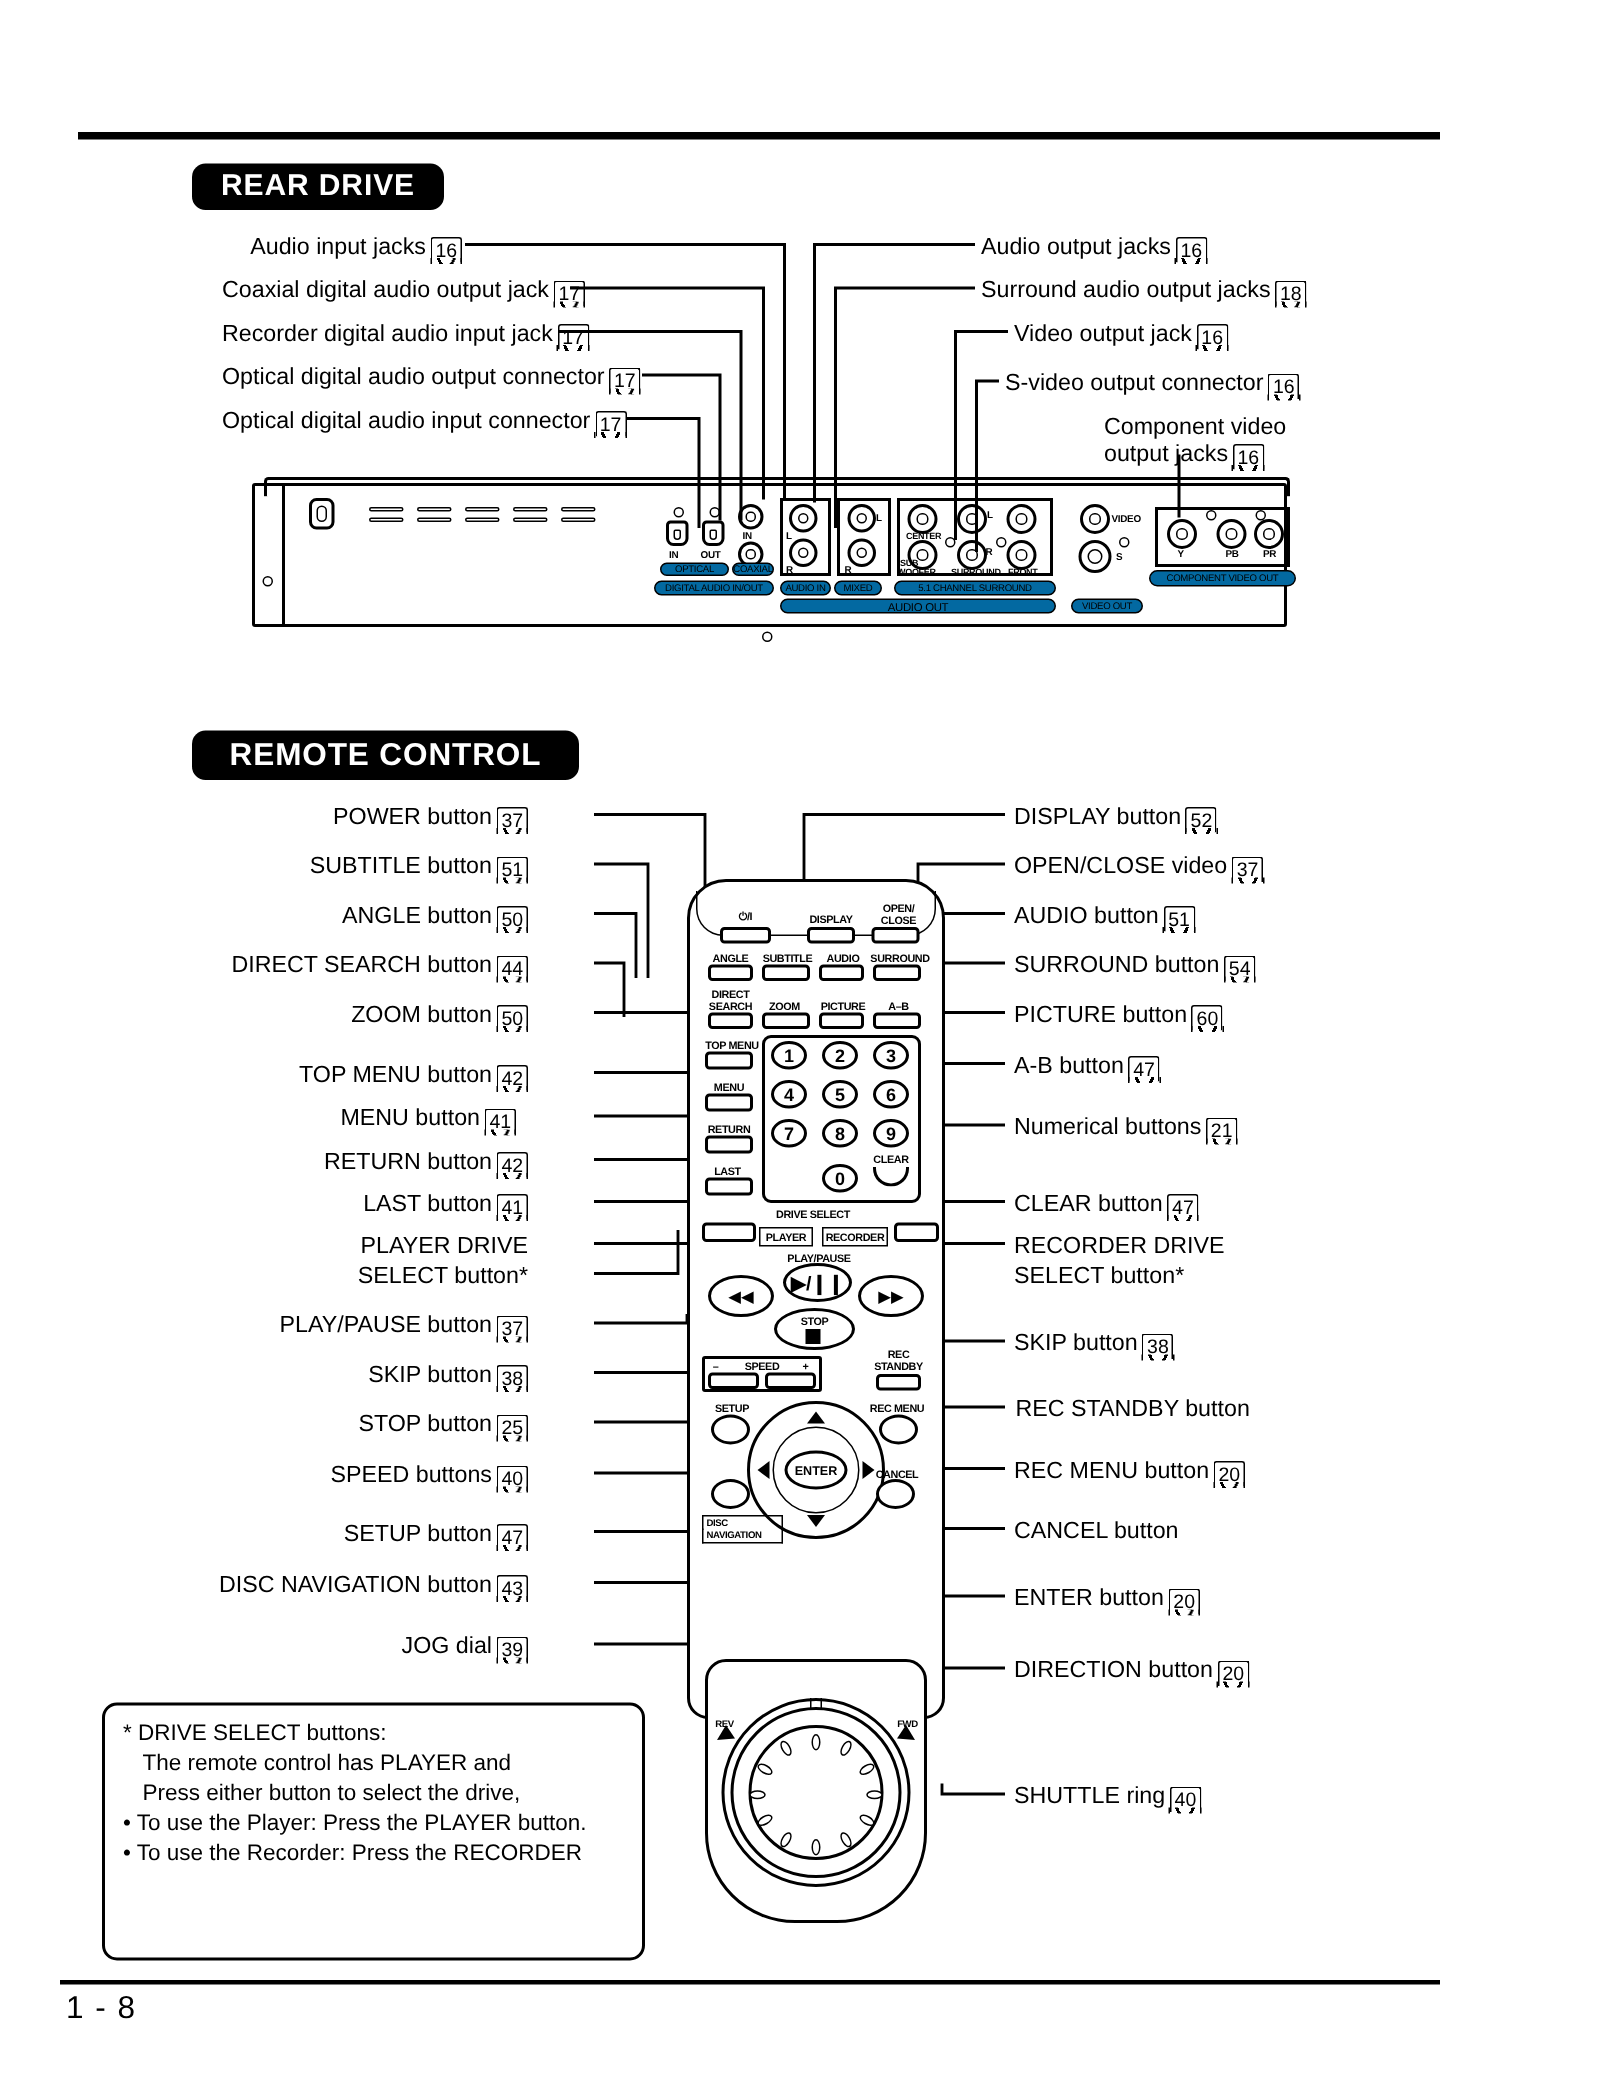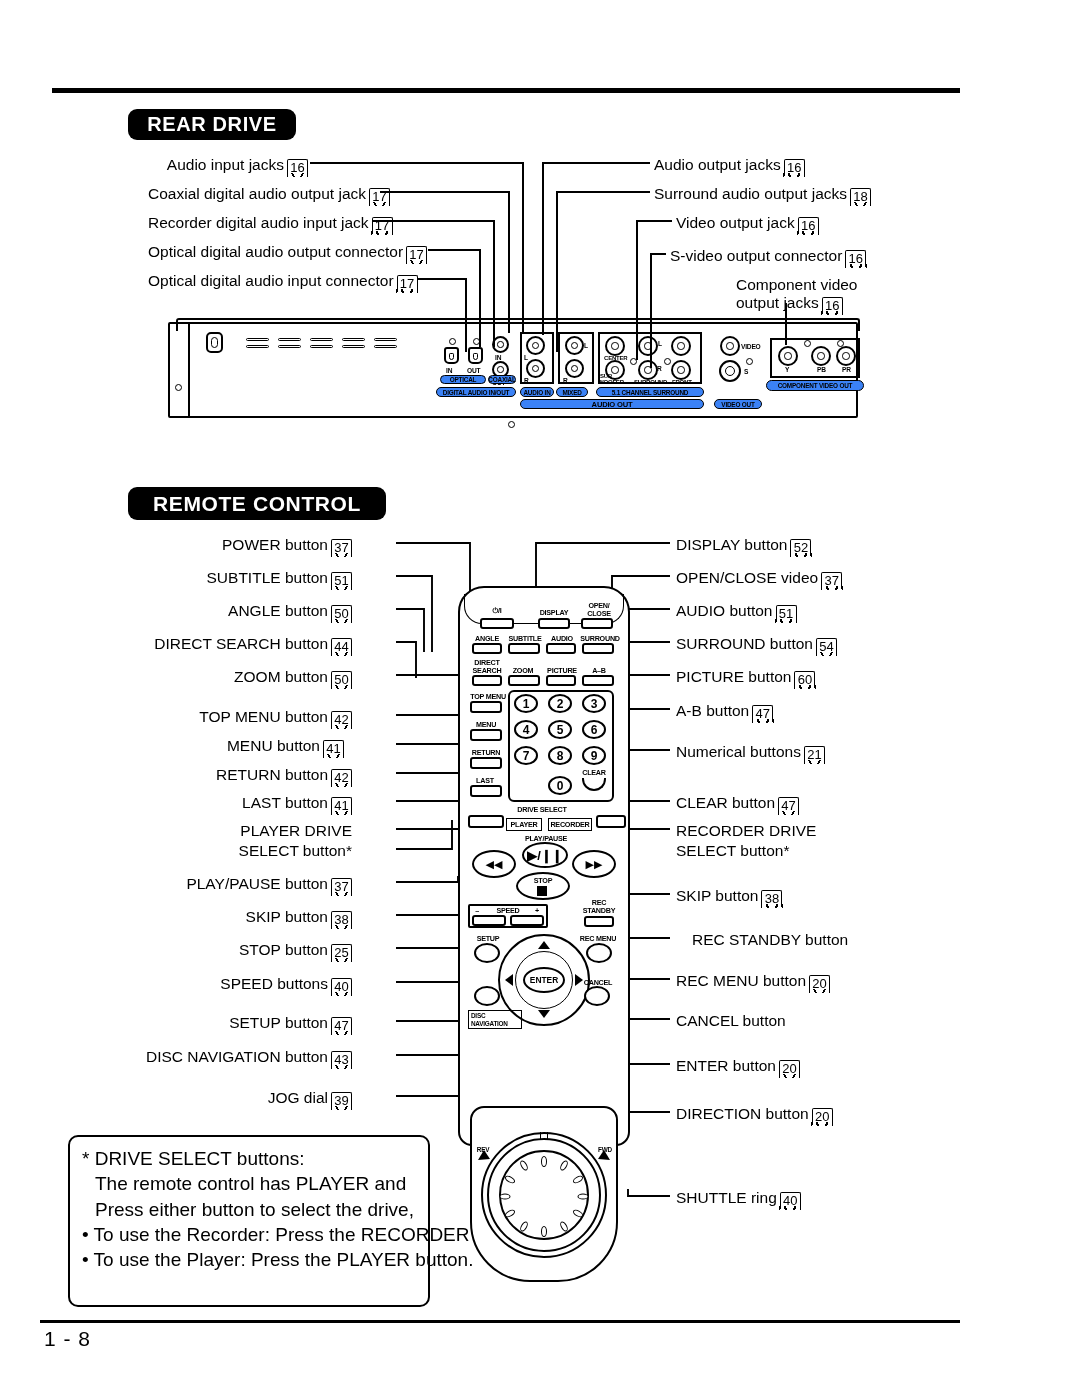--- a/index.html
+++ b/index.html
@@ -46,41 +46,41 @@
       radial-gradient(circle at 75% -60%, transparent 60%, #000 60%, #000 72%, transparent 72%);
   }
 
   
   .leaders { position:absolute; inset:0; pointer-events:none; }
 
   
   #footnote {
     position:absolute; left:68px; top:1135px; width:362px; height:172px;
     border:2px solid #000; border-radius:10px; padding:9px 10px 0 12px;
-    font-size:19px; line-height:1.33;
+    font-size:15px; line-height:1.33;
   }
   #footnote .ln { white-space:nowrap; }
   #footnote .ind { padding-left:13px; }
 
   
   #rear-art { position:absolute; left:168px; top:318px; width:700px; height:112px; }
   .chassis-out { position:absolute; left:0; top:4px; width:690px; height:96px; border:2.2px solid #000; border-radius:2px; }
   .chassis-top { position:absolute; left:8px; top:0px; width:684px; height:13px; border:2.2px solid #000; border-bottom:none; border-radius:3px 3px 0 0; }
   .sidepanel { position:absolute; left:0px; top:4px; width:22px; height:96px; border-right:2.2px solid #000; }
   .screw { position:absolute; width:7px; height:7px; border:1.5px solid #000; border-radius:50%; }
   .fan { position:absolute; left:38px; top:14px; width:17px; height:21px; border:2px solid #000; border-radius:5px; }
   .fan::after{ content:""; position:absolute; left:3px; top:3px; right:3px; bottom:3px; border:1.5px solid #000; border-radius:4px; }
   .vent { position:absolute; width:23px; height:3px; border:1.3px solid #000; border-radius:2px; }
 
   .grp { position:absolute; border:2px solid #000; }
   .grp-cap {
     position:absolute; border:1.6px solid #000; border-radius:6px;
-    font-size:6.4px; font-weight:bold; letter-spacing:-.2px;
+    font-size:6.4px; font-weight:normal; letter-spacing:-.2px;
     display:flex; align-items:center; justify-content:center;
-    background:#3b82f6; white-space:nowrap; padding:0 2px;
+    background:#0369a1; white-space:nowrap; padding:0 2px;
   }
   .jack { position:absolute; border:2px solid #000; border-radius:50%; display:flex; align-items:center; justify-content:center; }
   .jack::after { content:""; width:34%; height:34%; border:1.6px solid #000; border-radius:50%; }
   .optjack { position:absolute; width:15px; height:17px; border:2px solid #000; border-radius:3px 3px 5px 5px; }
   .optjack::after{ content:""; position:absolute; left:3px; top:4px; right:3px; bottom:2px; border:1.5px solid #000; border-radius:2px 2px 4px 4px; }
   .svid { position:absolute; width:22px; height:22px; border:2px solid #000; border-radius:50%; }
   .svid::after { content:""; position:absolute; left:4px; top:4px; right:4px; bottom:4px; border:1.5px solid #000; border-radius:50%; }
   .ptxt { position:absolute; font-size:6.6px; font-weight:bold; letter-spacing:-.2px; white-space:nowrap; }
   .ptxt.sm { font-size:6px; }
 
@@ -357,21 +357,21 @@
   </div>
   <div class="lbl" style="left:676px; top:821px;">
     <span>RECORDER DRIVE</span>
   </div>
   <div class="lbl" style="left:676px; top:841px;">
     <span>SELECT button*</span>
   </div>
   <div class="lbl" style="left:676px; top:886px;">
     <span>SKIP button</span><span class="ref">38</span>
   </div>
-  <div class="lbl" style="left:692px; top:930px;">
+  <div class="lbl" style="left:677px; top:930px;">
     <span>REC STANDBY button</span>
   </div>
   <div class="lbl" style="left:676px; top:971px;">
     <span>REC MENU button</span><span class="ref">20</span>
   </div>
   <div class="lbl" style="left:676px; top:1011px;">
     <span>CANCEL button</span>
   </div>
   <div class="lbl" style="left:676px; top:1056px;">
     <span>ENTER button</span><span class="ref">20</span>
@@ -550,17 +550,17 @@
     <div class="jogdot" style="left:58px; top:605px; transform:rotate(90deg);"></div>
     <div class="jogdot" style="left:63px; top:588px; transform:rotate(120deg);"></div>
     <div class="jogdot" style="left:77px; top:574px; transform:rotate(150deg);"></div>
     <div style="position:absolute; left:96px; top:546px; width:8px; height:8px; border-left:1.6px solid #000; border-right:1.6px solid #000;"></div>
   </div>
 
   <div id="footnote">
     <div class="ln">* DRIVE SELECT buttons:</div>
     <div class="ln ind">The remote control has PLAYER and</div>
     <div class="ln ind">Press either button to select the drive,</div>
+    <div class="ln">• To use the Player: Press the PLAYER button.</div>
     <div class="ln">• To use the Recorder:  Press the RECORDER</div>
-    <div class="ln">• To use the Player: Press the PLAYER button.</div>
   </div>
 
 </div>
 
 </body></html>

